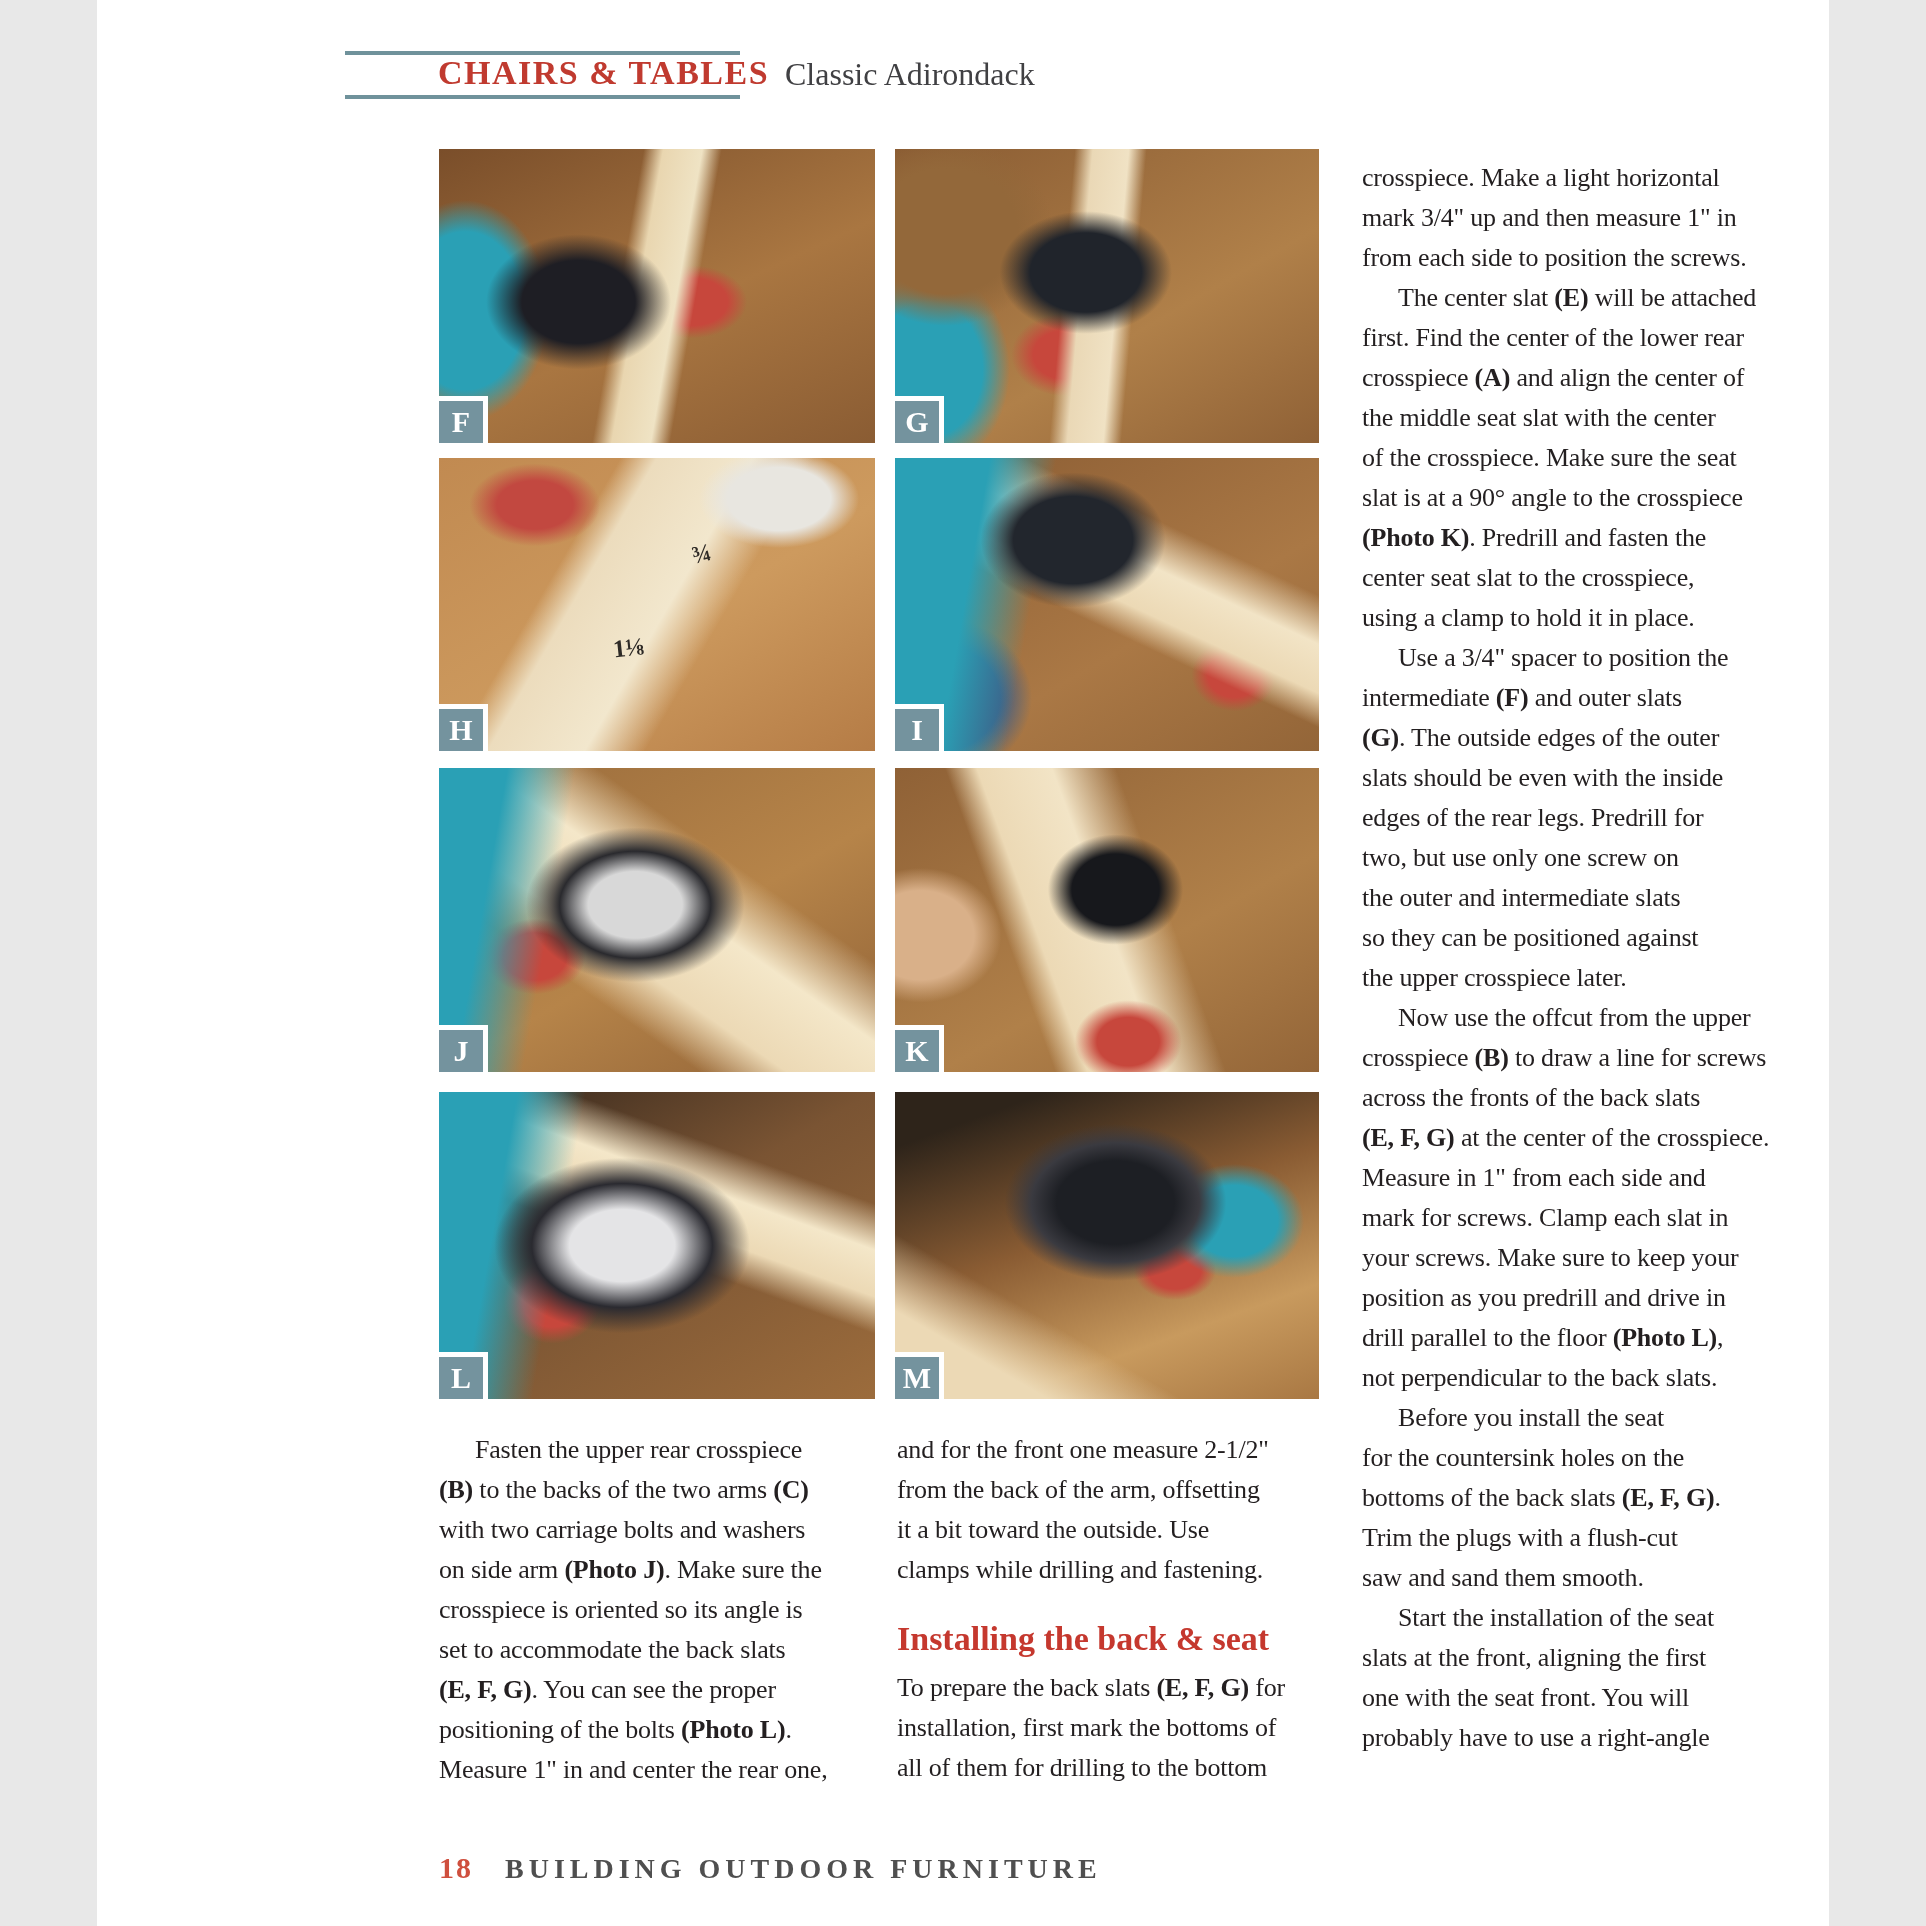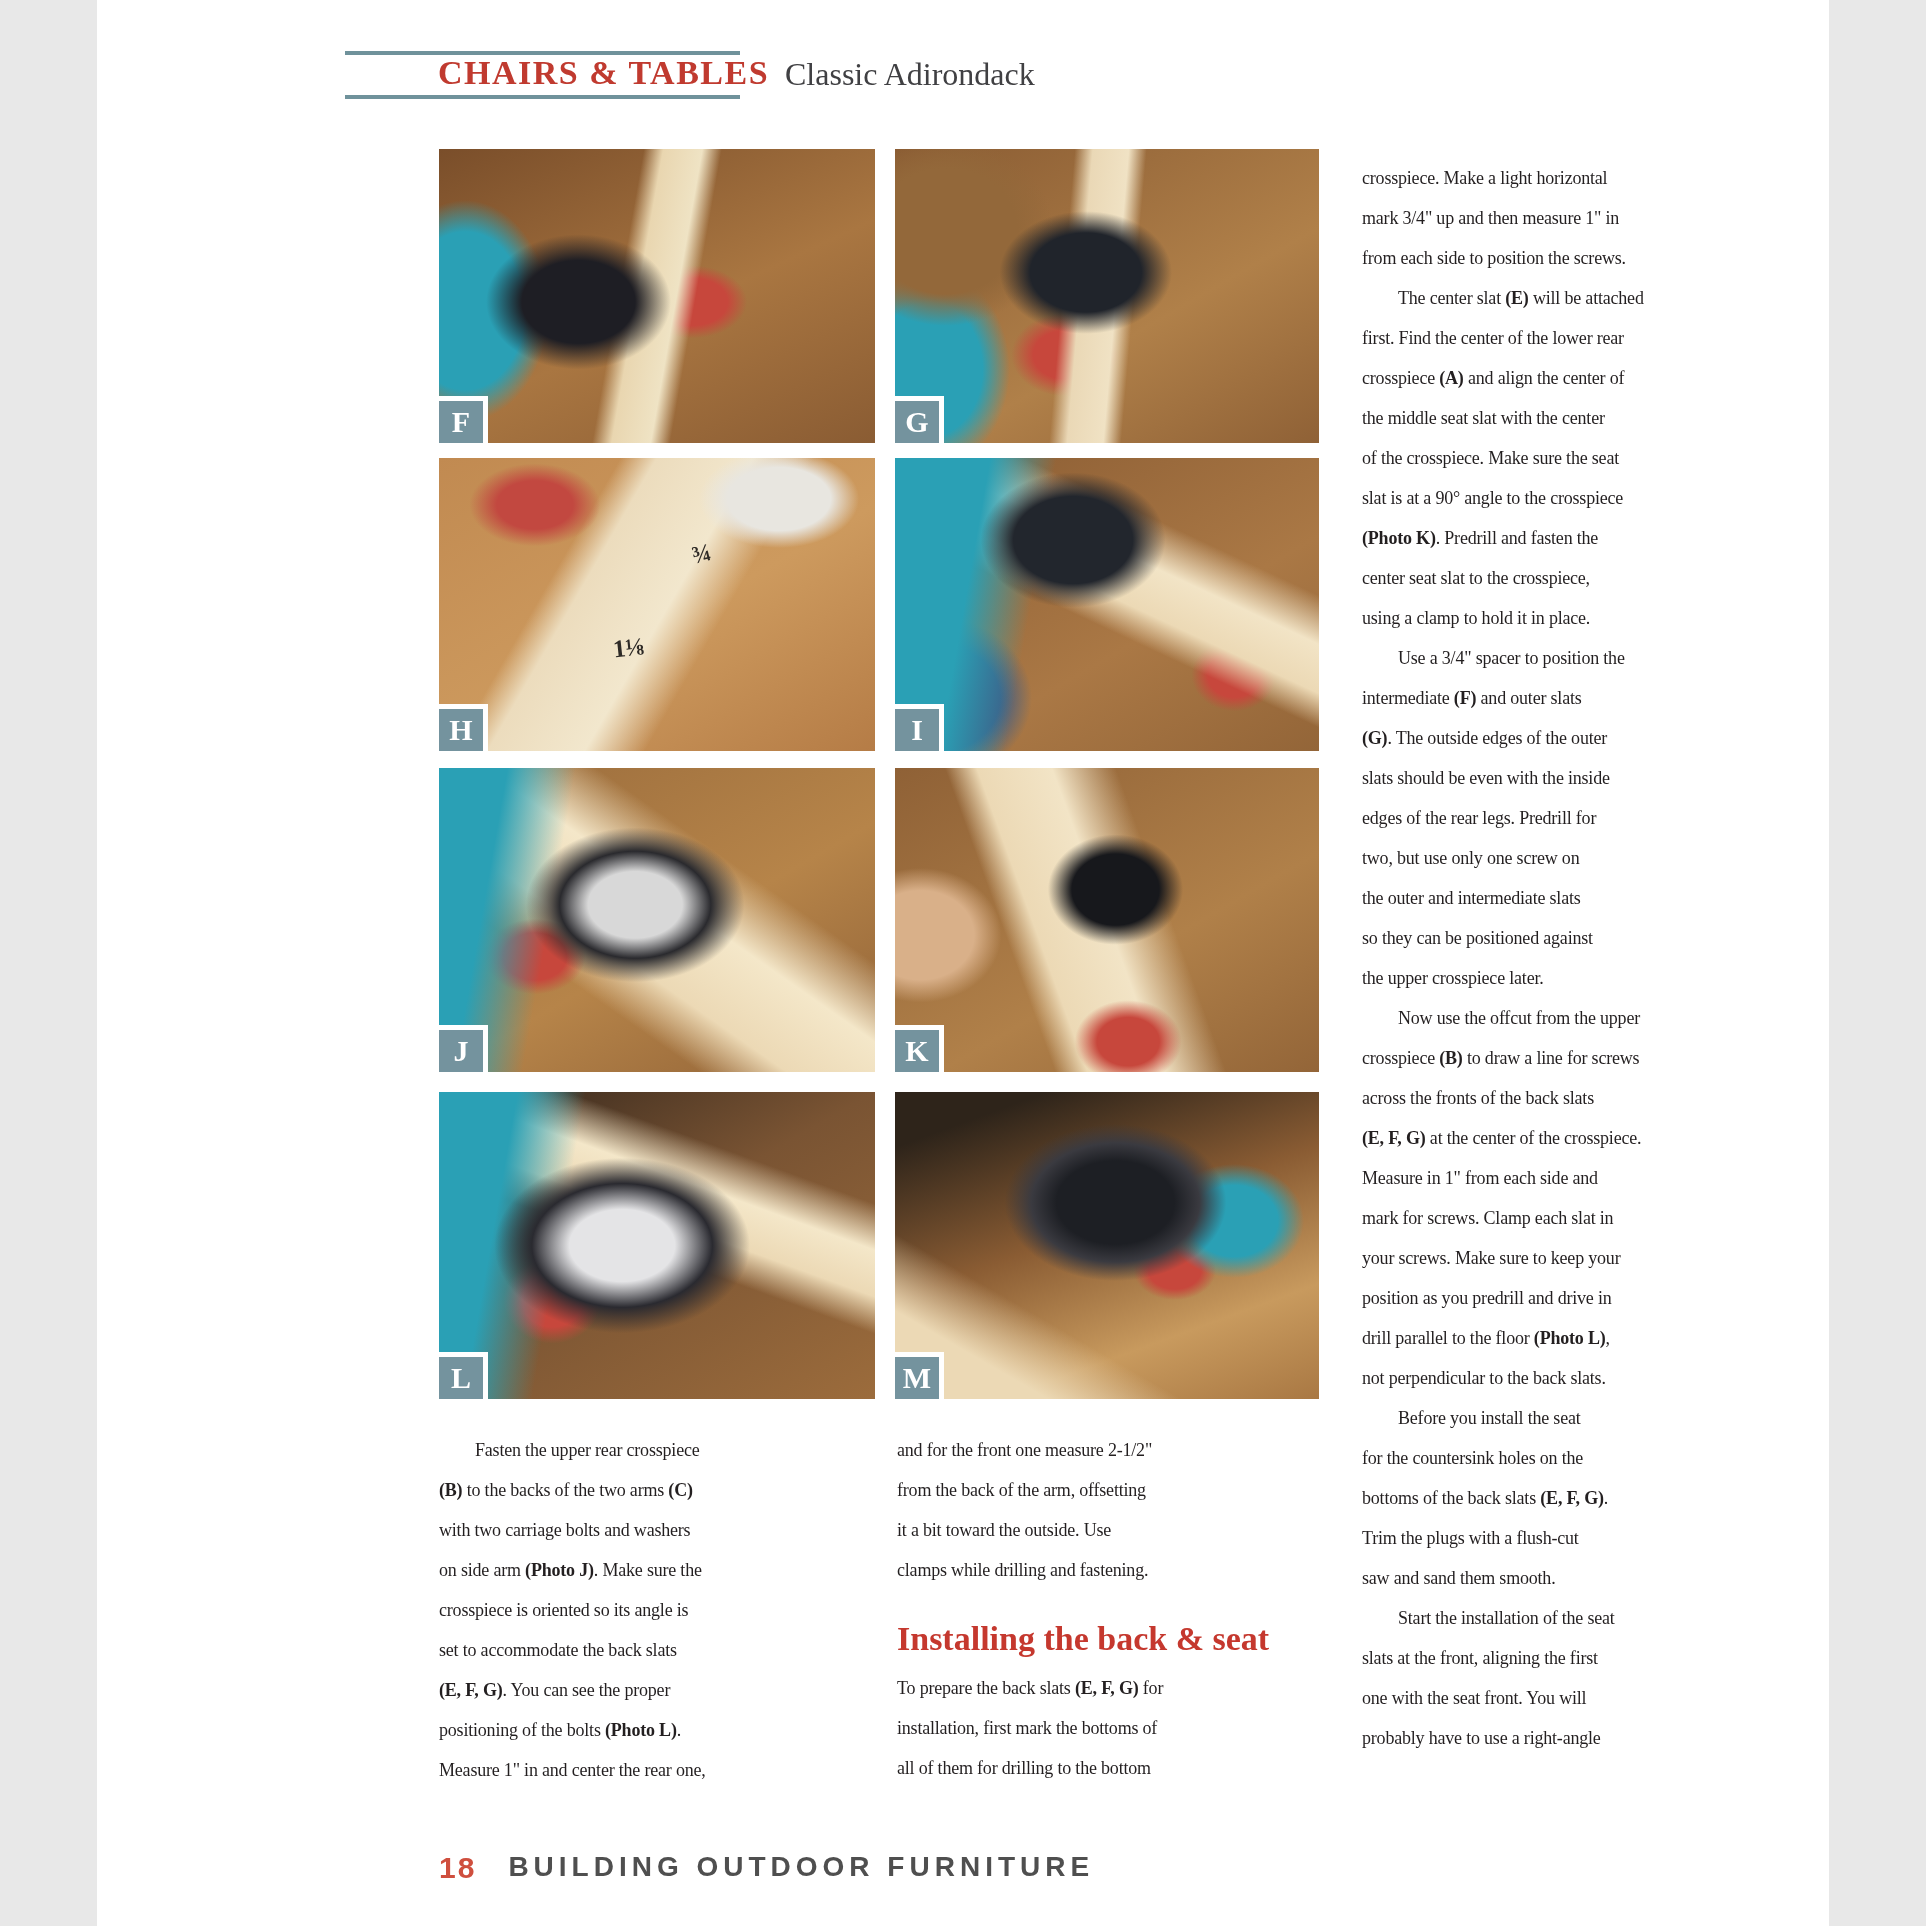--- a/index.html
+++ b/index.html
@@ -73,29 +73,29 @@
     radial-gradient(109px 89px at 80% 42%, #2aa0b5 0 40%, rgba(42,160,181,0) 64%),
     radial-gradient(69px 50px at 66% 58%, #c7473c 0 38%, rgba(199,71,60,0) 60%),
     linear-gradient(30deg, #ecd9b5 0 16%, rgba(236,217,181,0) 30%),
     linear-gradient(160deg,#2e241a 0 12%, #8a5c33 45%, #c89a5e 75%, #a97843)}
 
   
   .col{position:absolute}
   .col-right{left:1265px;top:158px;width:465px}
   .col-bleft{left:342px;top:1430px;width:460px}
   .col-bmid{left:800px;top:1430px;width:446px}
-  .tline{height:40px;line-height:40px;font-size:18px;letter-spacing:-0.2px;white-space:nowrap}
+  .tline{height:40px;line-height:40px;font-size:26px;letter-spacing:-0.2px;white-space:nowrap}
   .tline.indent{padding-left:36px}
   .b{font-weight:bold}
   .subhead{margin:26px 0 6px 0;font-size:34px;line-height:46px;color:#c5382e;font-weight:bold;
            font-family:"Liberation Serif",serif}
 
   
-  .footer{position:absolute;left:342px;top:1851px;display:flex;align-items:flex-start;
-          font-family:Liberation Sans, sans-serif}
+  .footer{position:absolute;left:342px;top:1851px;display:flex;align-items:flex-end;
+          font-family:Liberation Serif, serif}
   .pageno{color:#cf4f3e;font-weight:bold;font-size:30px;letter-spacing:2px}
   .book{margin-left:32px;color:#4f4f4f;font-weight:bold;font-size:28px;letter-spacing:5px}
 </style>
 </head>
 <body>
 
 <div class="page">
 
   <div class="rule rule-top"></div>
   <div class="rule rule-bottom"></div>

